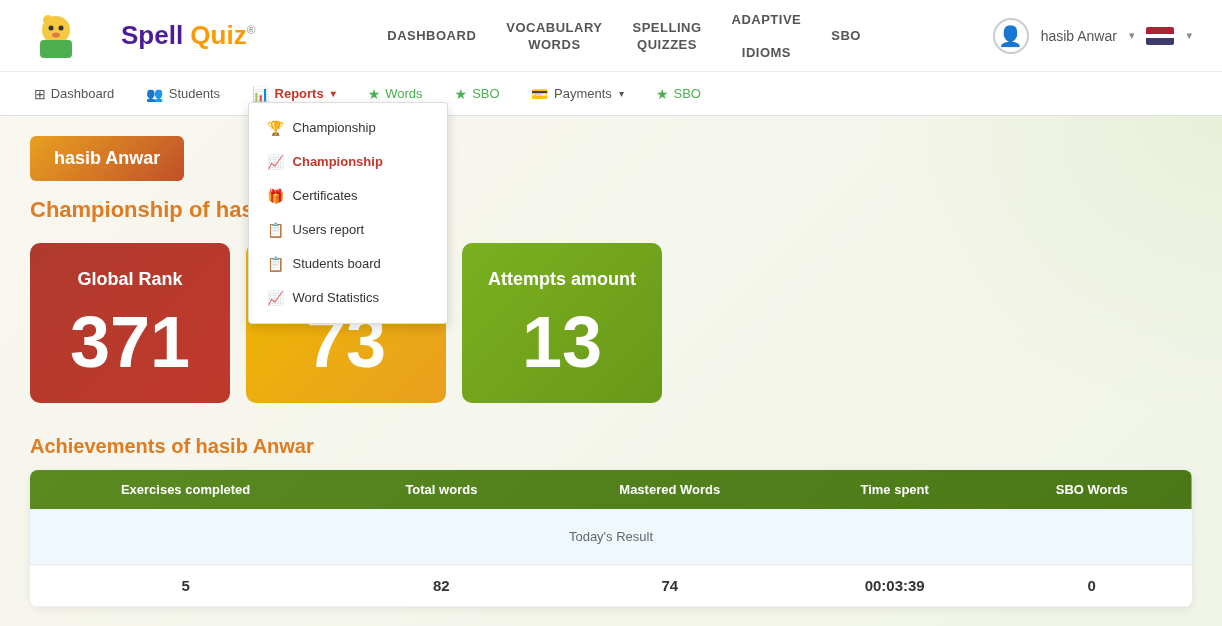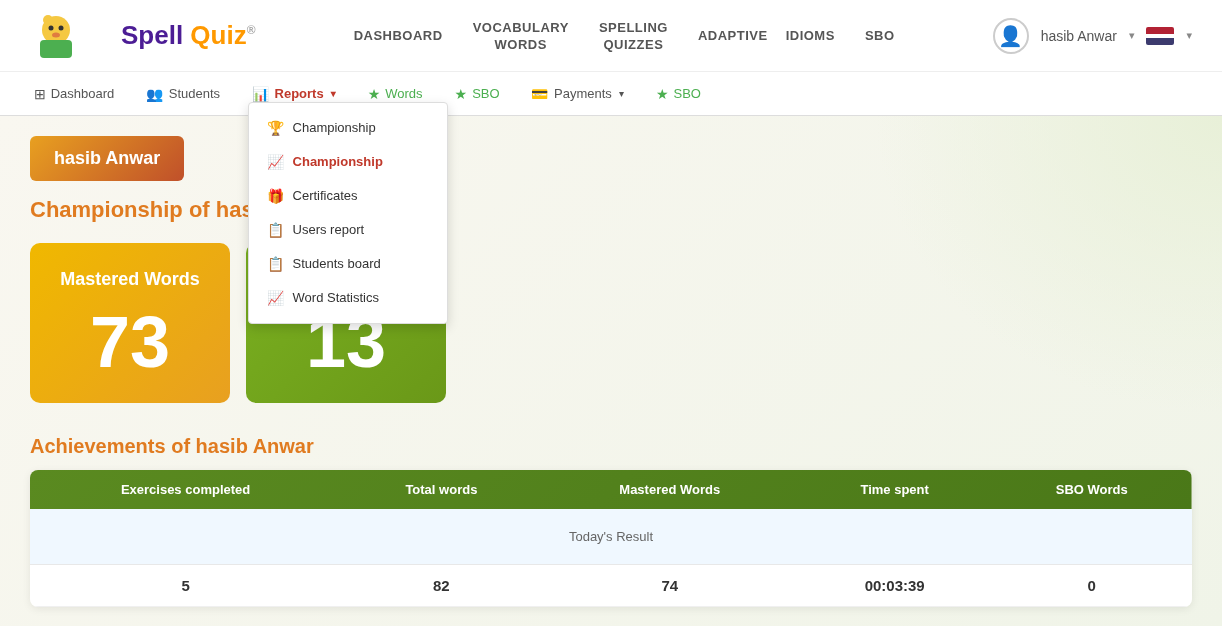--- a/index.html
+++ b/index.html
@@ -257,21 +257,21 @@
   <nav class="nav-links">
     <a class="nav-link" href="#">DASHBOARD</a>
     <div style="display:flex;flex-direction:column;align-items:center;gap:2px;">
       <a class="nav-link" href="#">VOCABULARY</a>
       <a class="nav-link" href="#">WORDS</a>
     </div>
     <div style="display:flex;flex-direction:column;align-items:center;gap:2px;">
       <a class="nav-link" href="#">SPELLING</a>
       <a class="nav-link" href="#">QUIZZES</a>
     </div>
-    <div style="display:flex;align-items:center;gap:18px;">
+    <div style="display:flex;flex-direction:column;align-items:center;gap:18px;">
       <a class="nav-link" href="#">ADAPTIVE</a>
       <a class="nav-link" href="#">IDIOMS</a>
     </div>
     <a class="nav-link" href="#">SBO</a>
   </nav>
 
   <div class="nav-right">
     <div class="user-avatar">👤</div>
     <span class="user-name">hasib Anwar</span>
     <span style="color:#888;font-size:11px;">▾</span>
@@ -346,20 +346,24 @@
 
 <div class="main">
   <div class="main-bg-decoration"></div>
 
   <div class="user-badge">hasib Anwar</div>
 
   <div class="section-title">Championship of hasib Anwar</div>
 
   
   <div class="stats-row">
+    <div class="stat-card red">
+      <div class="stat-card-title">Global Rank</div>
+      <div class="stat-card-value">371</div>
+    </div>
     <div class="stat-card yellow">
       <div class="stat-card-title">Mastered Words</div>
       <div class="stat-card-value">73</div>
     </div>
     <div class="stat-card green">
       <div class="stat-card-title">Attempts amount</div>
       <div class="stat-card-value">13</div>
     </div>
   </div>
 

